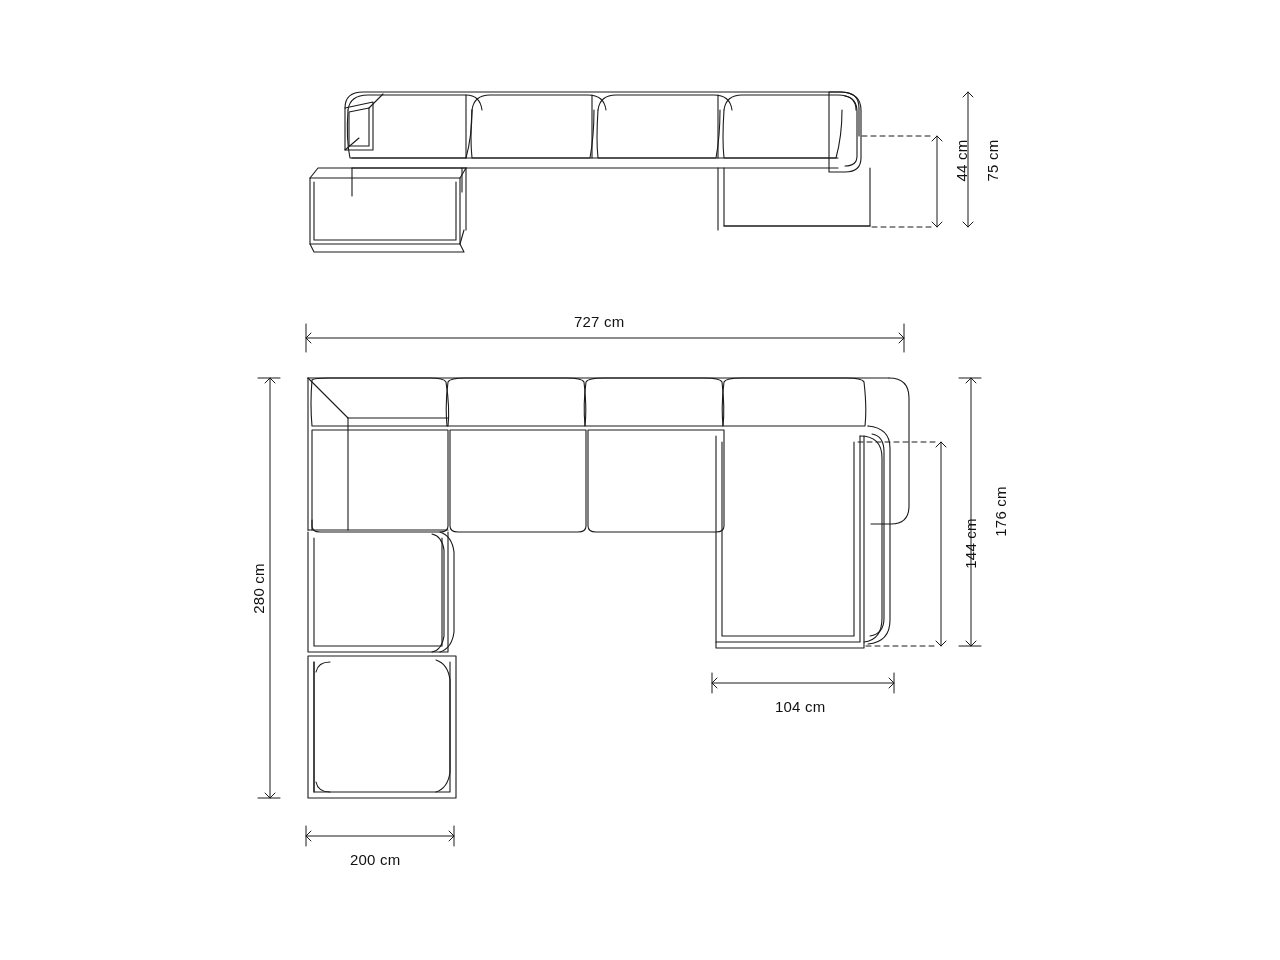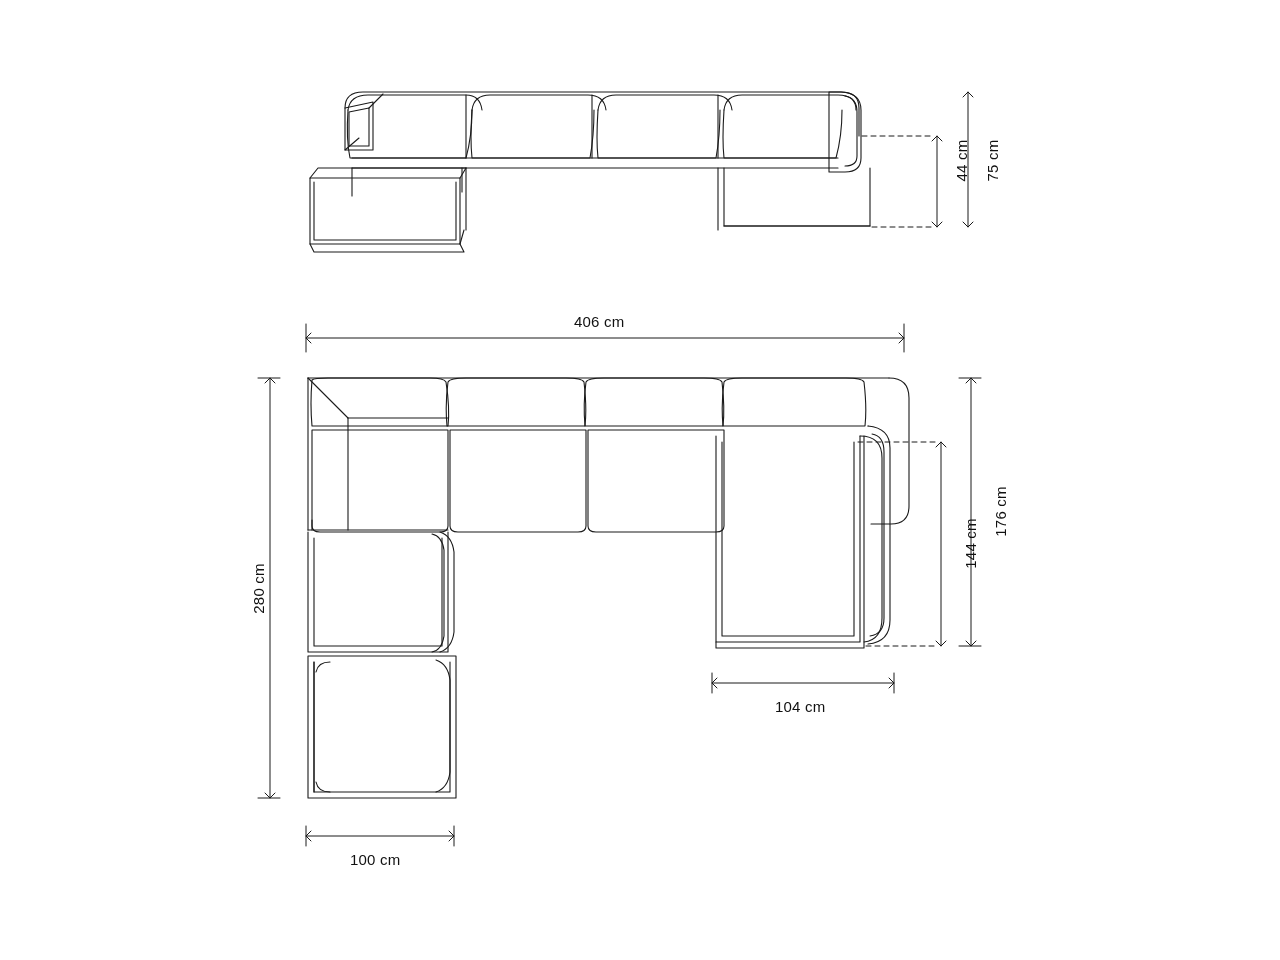--- a/index.html
+++ b/index.html
@@ -181,25 +181,25 @@
         <path d="M454 826 l0 20"></path>
       </g>
 
     </g>
   </svg>
 
   <div class="dim-label vert" style="left:972px;top:152px;">75 cm</div>
 
   <div class="dim-label vert" style="left:941px;top:152px;">44 cm</div>
 
-  <div class="dim-label" style="left:574px;top:313px;">406 cm</div>
+  <div class="dim-label" style="left:574px;top:313px;">727 cm</div>
 
   <div class="dim-label vert" style="left:233px;top:580px;">280 cm</div>
 
   <div class="dim-label vert" style="left:975px;top:503px;">176 cm</div>
 
   <div class="dim-label vert" style="left:945px;top:535px;">144 cm</div>
 
   <div class="dim-label" style="left:775px;top:698px;">104 cm</div>
 
-  <div class="dim-label" style="left:350px;top:851px;">100 cm</div>
+  <div class="dim-label" style="left:350px;top:851px;">200 cm</div>
 
 </div>
 
 </body></html>

